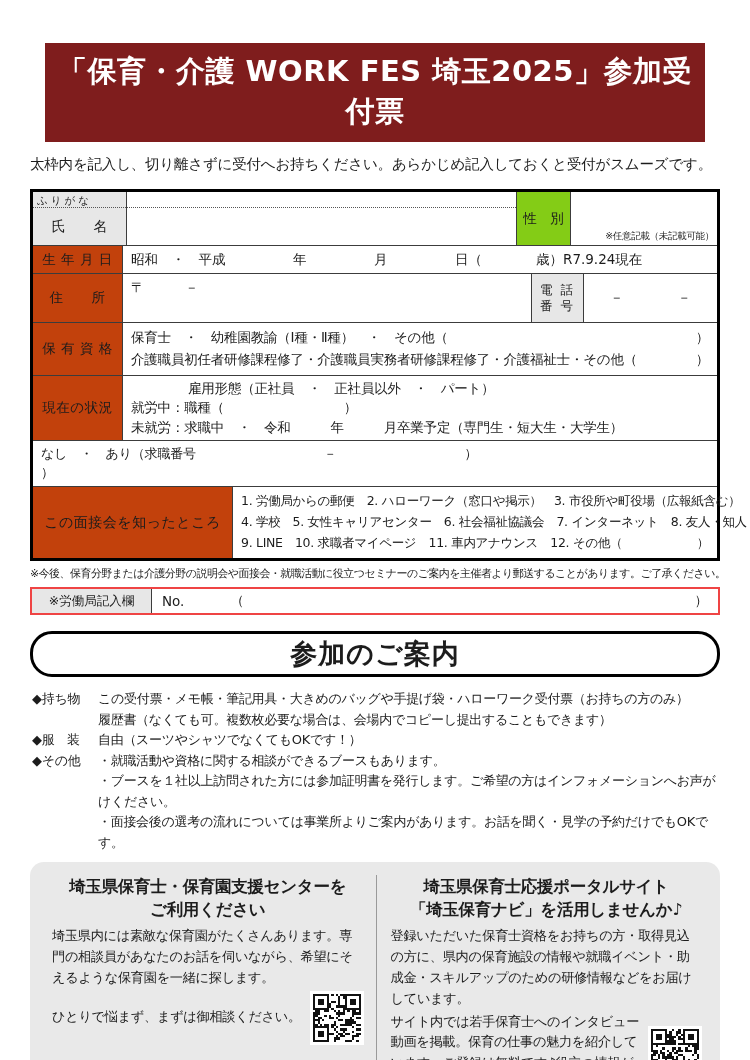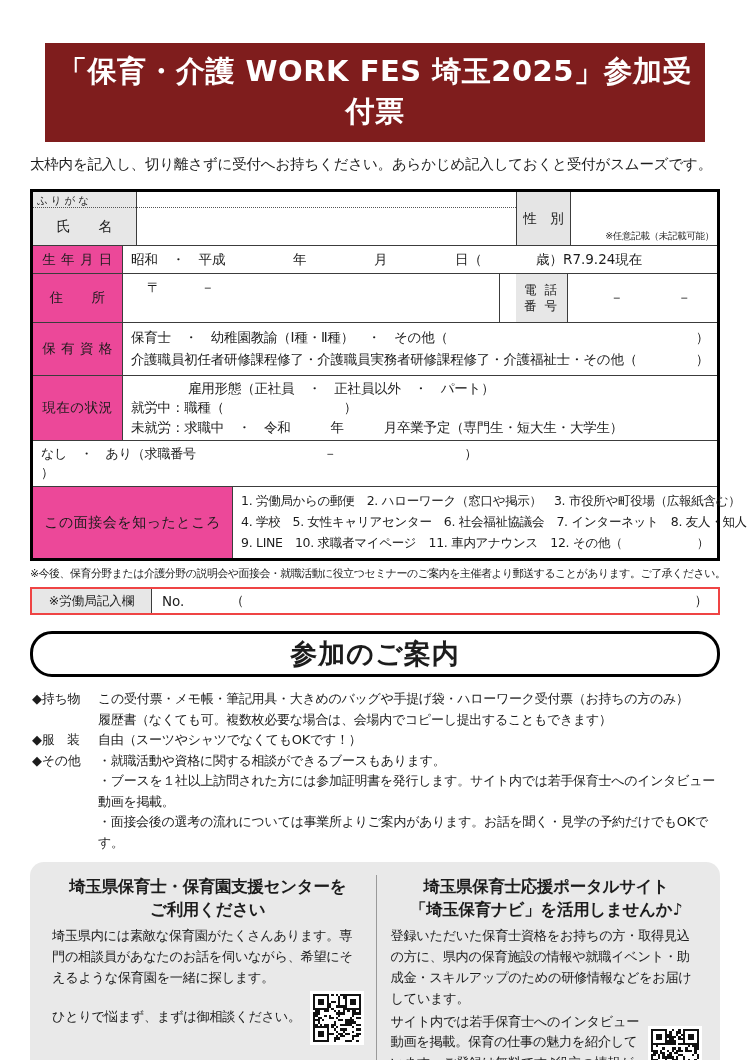--- a/index.html
+++ b/index.html
@@ -16,51 +16,51 @@
     text-align:center; font-size:29px; font-weight:bold;
     padding:9px 0 10px; letter-spacing:0.5px;
   }
   .subtitle { font-size:14.5px; margin:13px 0 15px; letter-spacing:-0.2px; }
 
   
   .tbl { border:3px solid #000; }
   .row { display:flex; border-top:1px solid #3c3c3c; }
   .row:first-child { border-top:none; }
   .lbl {
-    background:#ec4899; border-right:1px solid #3c3c3c; flex-shrink:0;
+    background:#c2410c; border-right:1px solid #3c3c3c; flex-shrink:0;
     display:flex; align-items:center; justify-content:center;
     font-size:13.5px; letter-spacing:0.5px; text-align:center;
   }
   .w90 { width:90px; } .w200 { width:200px; font-size:14px; }
   .val { flex:1; min-width:0; font-size:13.5px; }
   .lines { display:flex; flex-direction:column; justify-content:space-evenly; padding:2px 8px; }
   .line  { white-space:nowrap; letter-spacing:-0.2px; }
   .line.split { display:flex; justify-content:space-between; }
   .ind57 { padding-left:57px; }
 
   
   .r1 { height:53px; }
-  .r1 .lblcol { width:104px; background:#e7e7e7; border-right:1px solid #3c3c3c;
+  .r1 .lblcol { width:94px; background:#e7e7e7; border-right:1px solid #3c3c3c;
                 display:flex; flex-direction:column; flex-shrink:0; }
   .furi-lbl { height:16px; font-size:10.5px; letter-spacing:3px; padding:2px 4px 0;
               border-bottom:1px dotted #555; white-space:nowrap; }
   .name-lbl { flex:1; display:flex; align-items:center; justify-content:center; font-size:14px; }
   .r1 .incol { flex:1; display:flex; flex-direction:column; min-width:0; }
   .furi-in { height:16px; border-bottom:1px dotted #555; }
   .name-in { flex:1; }
-  .gender-lbl { width:55px; background:#e5e5e5; border-left:1px solid #3c3c3c;
+  .gender-lbl { width:55px; background:#84cc16; border-left:1px solid #3c3c3c;
                 border-right:1px solid #3c3c3c; display:flex; align-items:center;
                 justify-content:center; font-size:13.5px; flex-shrink:0; }
   .gender-val { width:146px; position:relative; flex-shrink:0; }
   .gender-note { position:absolute; right:3px; bottom:2px; font-size:9.5px; letter-spacing:-0.3px; white-space:nowrap; }
 
   .r2 { height:28px; }
   .r2 .val { display:flex; align-items:center; padding:0 8px; white-space:nowrap; }
 
-  .r3 { height:49px;gap:16px; }
+  .r3 { height:49px; }
   .addr { flex:1; min-width:0; font-size:13.5px; padding:5px 8px; border-right:1px solid #3c3c3c; }
   .phone-lbl { width:52px; background:#e7e7e7; border-right:1px solid #3c3c3c; flex-shrink:0;
                display:flex; flex-direction:column; align-items:center; justify-content:center;
                font-size:12.5px; line-height:1.3; letter-spacing:2px; }
   .phone-val { width:133px; flex-shrink:0; display:flex; align-items:center;
                justify-content:center; font-size:13.5px; }
 
   .r4 { height:53px; }
   .r5 { height:65px; }
   .r6 { height:46px; }
@@ -211,21 +211,21 @@
     <div class="guide-item">
       <div class="guide-bullet">◆服　装</div>
       <div class="guide-lines">
         <div>自由（スーツやシャツでなくてもOKです！）</div>
       </div>
     </div>
     <div class="guide-item">
       <div class="guide-bullet">◆その他</div>
       <div class="guide-lines">
         <div>・就職活動や資格に関する相談ができるブースもあります。</div>
-        <div>・ブースを１社以上訪問された方には参加証明書を発行します。サイト内では若手保育士へのインタビュー動画を掲載。</div>
+        <div>・ブースを１社以上訪問された方には参加証明書を発行します。ご希望の方はインフォメーションへお声がけください。</div>
         <div>・面接会後の選考の流れについては事業所よりご案内があります。お話を聞く・見学の予約だけでもOKです。</div>
       </div>
     </div>
   </div>
 
   <div class="panel">
     <div class="panel-cols">
 
       <div class="pcol left">
         <div class="pcol-title">

